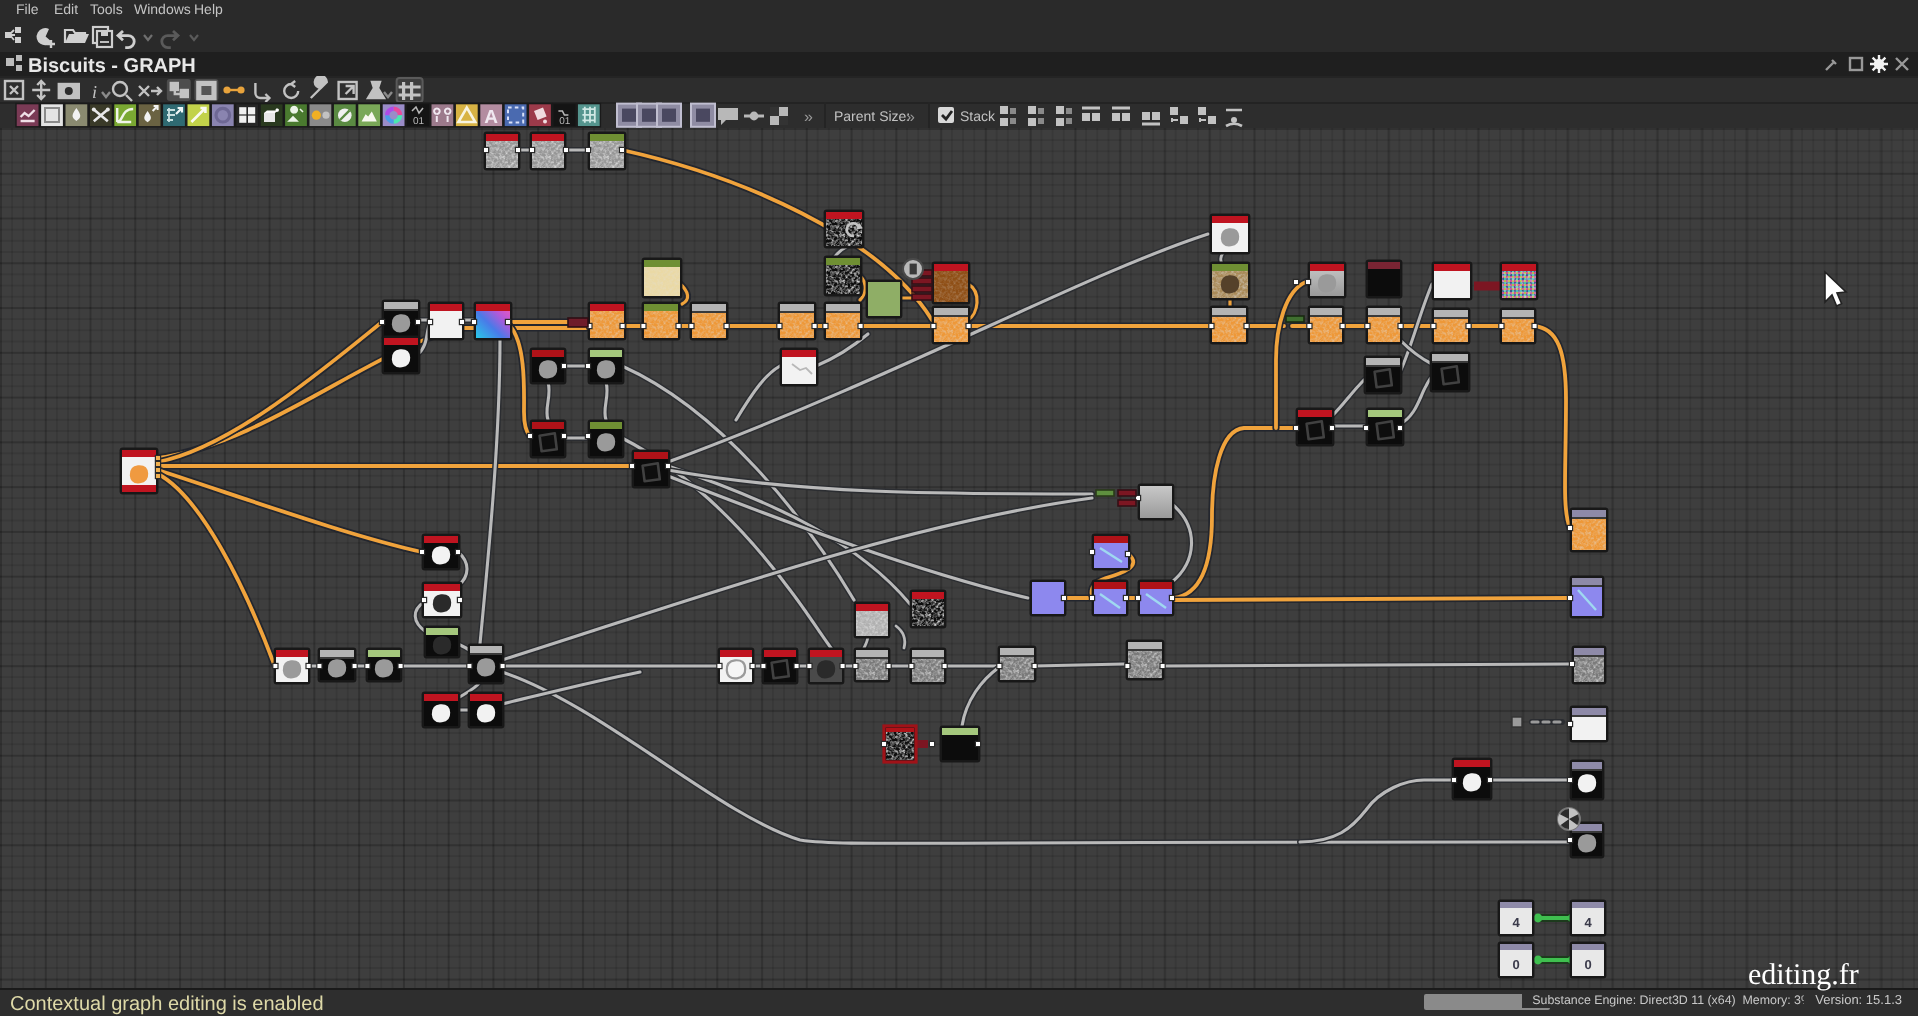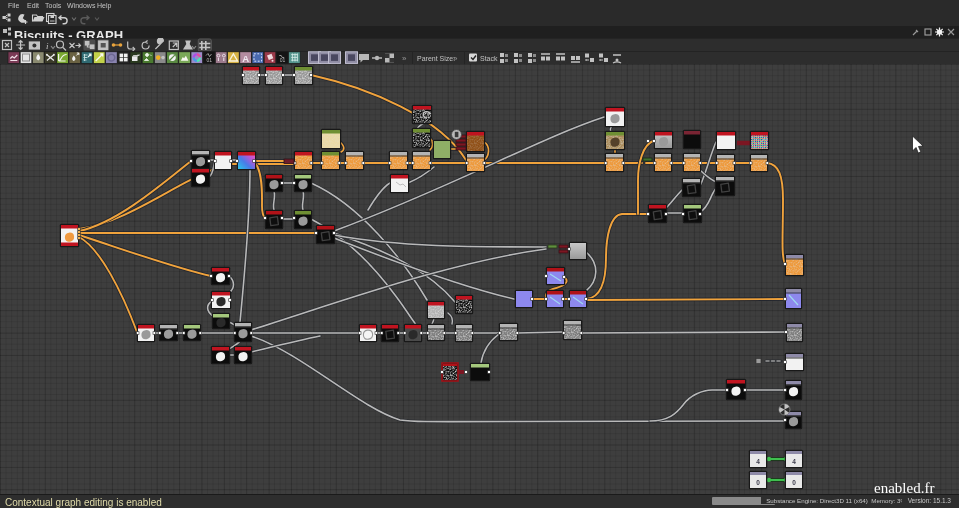--- a/index.html
+++ b/index.html
@@ -37,21 +37,21 @@
     <g stroke="#999" stroke-width="1.2" fill="none">
       <path d="M913,9 l4,-4 m-1,-1 l2,2"></path>
       <rect x="925" y="3" width="6" height="6"></rect>
       <path d="M948,3 l6,6 m0,-6 l-6,6"></path>
     </g>
     <g fill="#f2f2f2">
       <circle cx="939.5" cy="6" r="2.6"></circle>
       <path d="M935,6 h9 M939.5,1.5 v9 M936.3,2.8 l6.4,6.4 M942.7,2.8 l-6.4,6.4" stroke="#f2f2f2" stroke-width="1.2"></path>
     </g>
   </svg>
-<div class="mt" style="left:14px;top:27.5px;font-weight:bold;font-size:13px;color:#e8e8e8">Biscuits - GRAPH</div>
+<div class="mt" style="left:14px;top:27.5px;font-weight:bold;font-size:10px;color:#e8e8e8">Biscuits - GRAPH</div>
 <div style="position:absolute;left:0;top:38px;width:959px;height:13px;background:#2d2d2d;border-top:1px solid #242424"></div>
 <svg style="position:absolute;left:0;top:38px" width="959" height="13">
     <rect x="83.4" y="1.5" width="12" height="11" rx="1.5" fill="#4d4d4d"></rect>
     <rect x="97.2" y="1.5" width="12" height="11" rx="1.5" fill="#4d4d4d"></rect>
     <rect x="198.3" y="1" width="13" height="12" rx="1.5" fill="#3d3d3d" stroke="#5a5a5a" stroke-width="1"></rect>
     <g stroke="#c2c2c2" stroke-width="1.2" fill="none">
       <rect x="2.5" y="2.5" width="9" height="9"></rect>
       <path d="M5,5 l4,4 m0,-4 l-4,4"></path>
       <path d="M20.6,2.5 v9 M16.1,7 h9 M18.6,4.5 l2,-2 l2,2 M18.6,9.5 l2,2 l2,-2"></path>
       <rect x="29.4" y="4" width="10" height="7" fill="#c2c2c2"></rect>
@@ -1006,12 +1006,12 @@
     <path d="M784.5,409.5 L784.5,404 A5.5,5.5 0 0 1 789.3,407 Z M784.5,409.5 L780,412.8 A5.5,5.5 0 0 1 779.7,407 Z M784.5,409.5 L789,412.8 A5.5,5.5 0 0 1 784.5,415 Z" fill="#c2c2c2"></path>
     <path d="M427,118 a3.2,3.2 0 1 1 2.6,-4.2" fill="none" stroke="#c2c2c2" stroke-width="1.3"></path>
     <path d="M429.6,111.5 l1.8,2.6 l-3.4,0.8 z" fill="#c2c2c2"></path>
     <path d="M912.5,136 L912.5,151 L916,147.5 L918.3,153 L920.8,151.8 L918.5,146.5 L923,146 Z" fill="#fff" stroke="#222" stroke-width="0.8"></path>
   </svg>
 <div style="position:absolute;left:0;top:494px;width:959px;height:14px;background:#2e2e2e;border-top:1px solid #1a1a1a"></div>
 <div style="position:absolute;left:5px;top:497px;font-size:10px;color:#ded9a8">Contextual graph editing is enabled</div>
 <div style="position:absolute;left:712px;top:497px;width:63px;height:8px;background:#8a8a8a;border-radius:1px"></div>
 <div style="position:absolute;left:0;top:497px;width:906px;text-align:right;font-size:6.2px;color:#c8c8c8;white-space:nowrap"><span style="background:#2e2e2e;padding-left:5px">Substance Engine: Direct3D 11 (x64)&nbsp;&nbsp;Memory: 3%</span></div>
 <div style="position:absolute;left:0;top:497px;width:951px;text-align:right;font-size:6.5px;color:#c8c8c8;white-space:nowrap"><span style="background:#2e2e2e;padding-left:6px">Version: 15.1.3</span></div>
-<div style="position:absolute;left:874px;top:480px;font-size:15px;color:#fff;font-family:'Liberation Serif',serif">enabled.fr</div>
+<div style="position:absolute;left:874px;top:480px;font-size:15px;color:#fff;font-family:'Liberation Serif',serif">editing.fr</div>
 </body></html>

